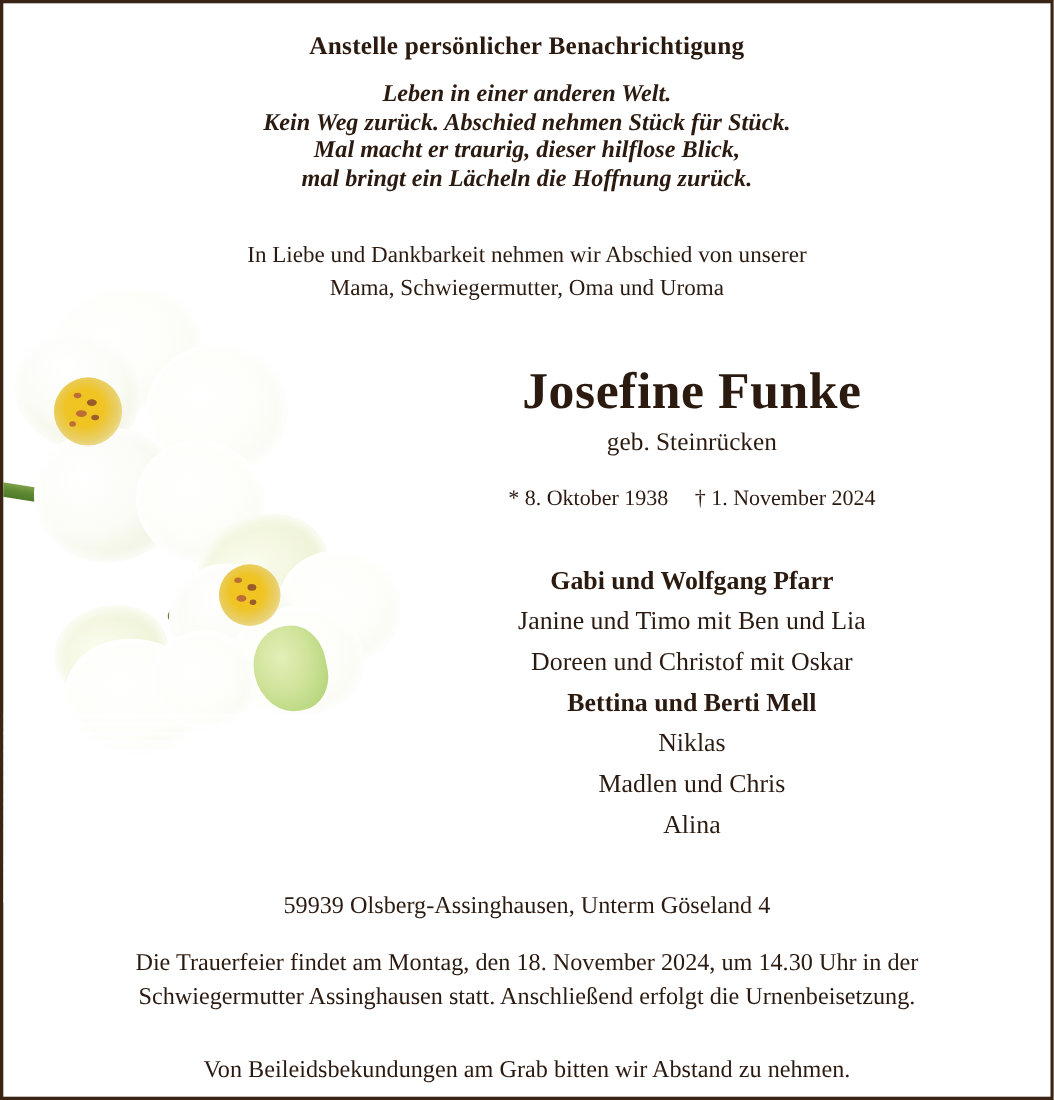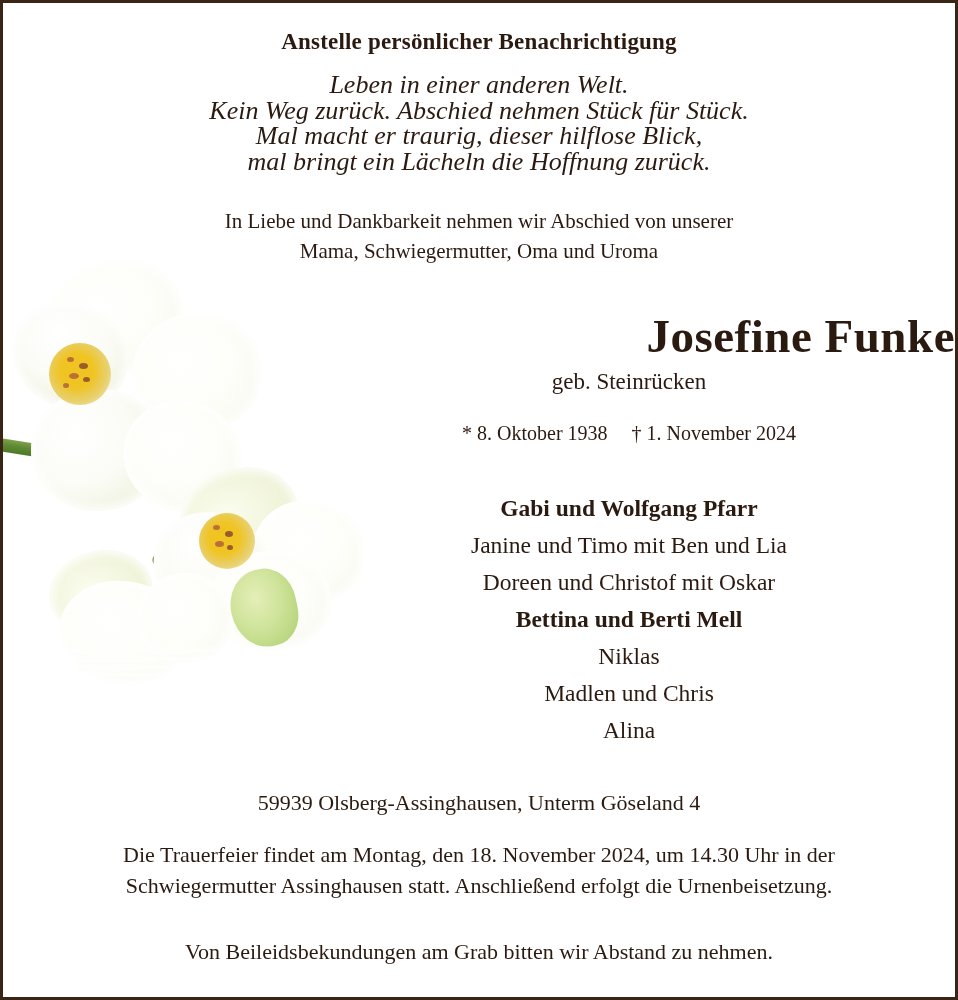--- a/index.html
+++ b/index.html
@@ -130,38 +130,38 @@
     margin: 0;
     padding-top: 26px;
     font-size: 23px;
     font-weight: bold;
     letter-spacing: .2px;
   }
   .verse {
     margin: 0;
     padding-top: 17px;
     font-style: italic;
-    font-size: 26px;
+    font-size: 22px;
     line-height: 25.5px;
+    font-weight: bold;
   }
   .dedication {
-    margin: 6px;
+    margin: 16px;
     padding-top: 26px;
     font-size: 21px;
     line-height: 30px;
   }
   .deceased-name {
     margin: 0;
     padding-top: 38px;
     padding-left: 300px;
     font-size: 47px;
     font-weight: bold;
     line-height: 52px;
     letter-spacing: .5px;
-    text-align: right;
   }
   .maiden {
     margin: 0;
     padding-top: 6px;
     padding-left: 300px;
     font-size: 23px;
     line-height: 28px;
   }
   .dates {
     margin: 0;

